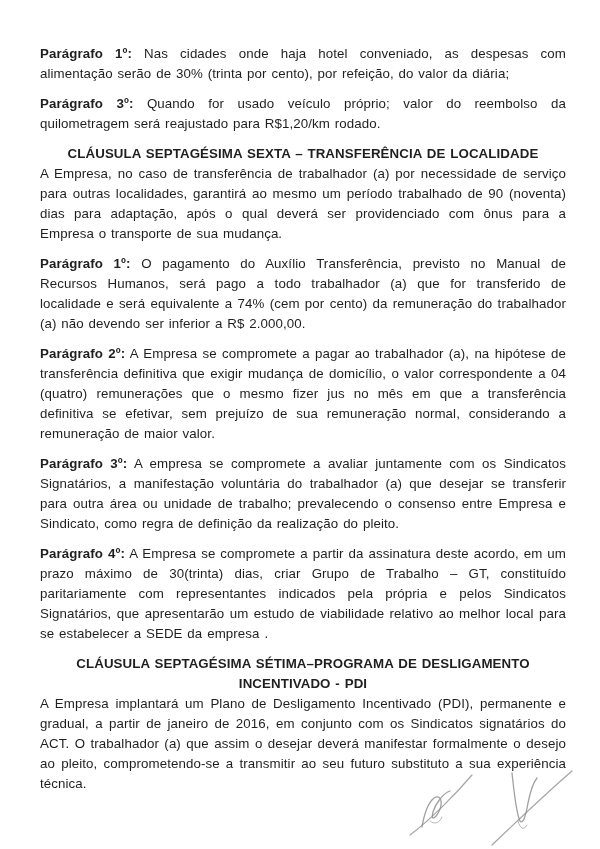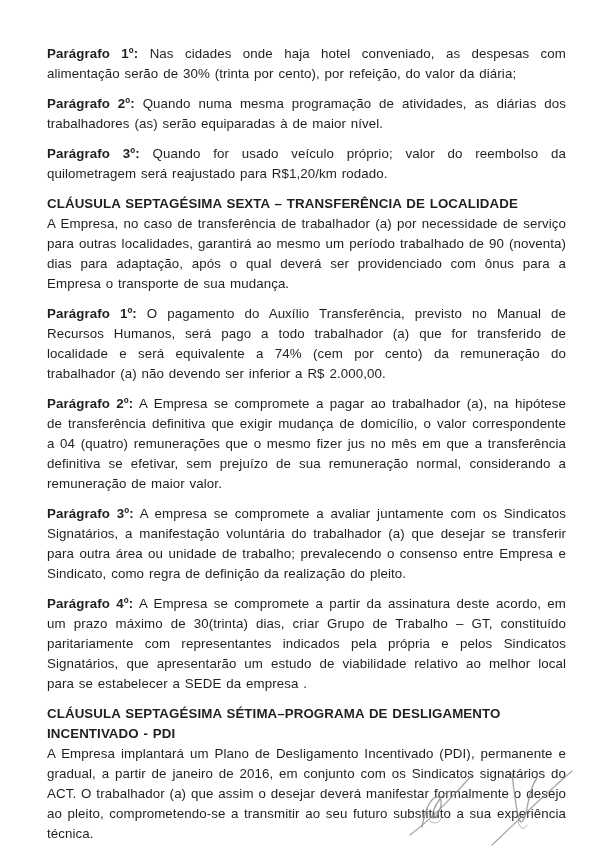--- a/index.html
+++ b/index.html
@@ -16,31 +16,31 @@
     overflow: hidden;
     font-family: "Liberation Sans", "DejaVu Sans", sans-serif;
     color: #1f1f1f;
     box-sizing: border-box;
     padding: 44px 34px 0 36px;
   }
   .block {
     font-size: 13.3px;
     line-height: 20px;
     text-align: justify;
-    margin: 0 0 10px 11px;
+    margin: 0 0 10px 4px;
     letter-spacing: 0.1px;
     word-spacing: 1px;
   }
   .block .lead {
     font-weight: bold;
   }
   .clause-heading {
     display: block;
     font-weight: bold;
-    text-align: left;
+    text-align: center;
   }
   .signatures {
     position: absolute;
     left: 400px;
     top: 765px;
     width: 180px;
     height: 84px;
   }
   .signatures svg {
     display: block;
@@ -48,21 +48,20 @@
     height: 100%;
   }
 </style>
 </head>
 <body>
 
 <div class="page">
 
   <p class="block"><span class="lead">Parágrafo 1º:</span> <span>Nas cidades onde haja hotel conveniado, as despesas com alimentação serão de 30% (trinta por cento), por refeição, do valor da diária;</span></p>
 
-  <p class="block"><span class="lead">Parágrafo 2º:</span> <span>Quando numa mesma programação de atividades, as diárias dos trabalhadores (as) serão equiparadas à de maior nível.</span></p>
 
   <p class="block"><span class="lead">Parágrafo 3º:</span> <span>Quando for usado veículo próprio; valor do reembolso da quilometragem será reajustado para R$1,20/km rodado.</span></p>
 
   <p class="block"><span class="clause-heading">CLÁUSULA SEPTAGÉSIMA SEXTA – TRANSFERÊNCIA DE LOCALIDADE</span><span>A Empresa, no caso de transferência de trabalhador (a) por necessidade de serviço para outras localidades, garantirá ao mesmo um período trabalhado de 90 (noventa) dias para adaptação, após o qual deverá ser providenciado com ônus para a Empresa o transporte de sua mudança.</span></p>
 
   <p class="block"><span class="lead">Parágrafo 1º:</span> <span>O pagamento do Auxílio Transferência, previsto no Manual de Recursos Humanos, será pago a todo trabalhador (a) que for transferido de localidade e será equivalente a 74% (cem por cento) da remuneração do trabalhador (a) não devendo ser inferior a R$ 2.000,00.</span></p>
 
   <p class="block"><span class="lead">Parágrafo 2º:</span> <span>A Empresa se compromete a pagar ao trabalhador (a), na hipótese de transferência definitiva que exigir mudança de domicílio, o valor correspondente a 04 (quatro) remunerações que o mesmo fizer jus no mês em que a transferência definitiva se efetivar, sem prejuízo de sua remuneração normal, considerando a remuneração de maior valor.</span></p>
 
   <p class="block"><span class="lead">Parágrafo 3º:</span> <span>A empresa se compromete a avaliar juntamente com os Sindicatos Signatários, a manifestação voluntária do trabalhador (a) que desejar se transferir para outra área ou unidade de trabalho; prevalecendo o consenso entre Empresa e Sindicato, como regra de definição da realização do pleito.</span></p>

